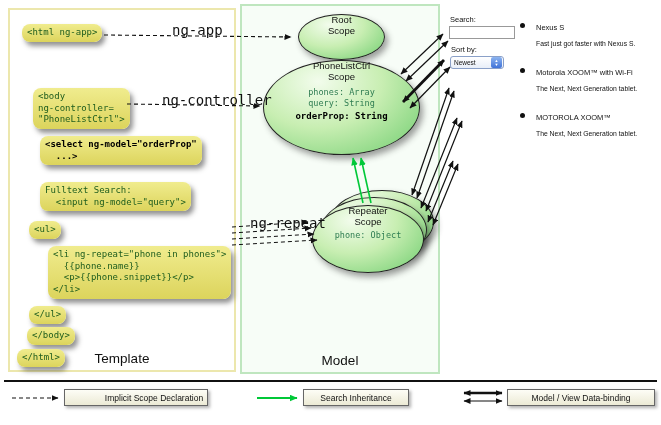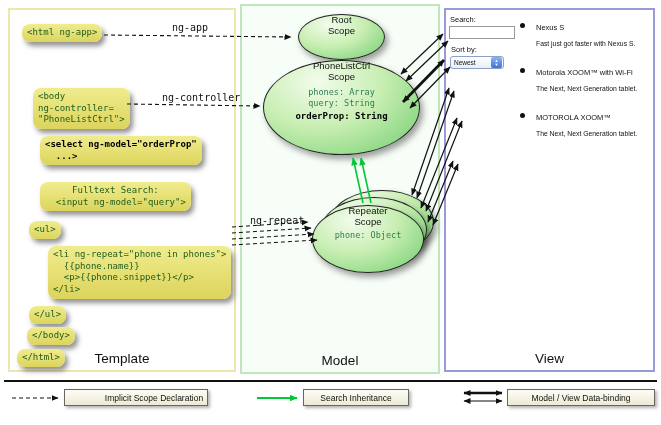--- a/index.html
+++ b/index.html
@@ -20,21 +20,21 @@
   .ellipse { position:absolute; z-index:4; border-radius:50%; border:1px solid #222;
     background:radial-gradient(ellipse at 35% 22%,#f2fcec 0%,#c8eeb2 45%,#6fcd6f 100%);
     box-shadow:3px 4px 6px rgba(40,40,40,.45);
     display:flex; flex-direction:column; align-items:center; }
   .scope-title { white-space:pre-line; text-align:center; font-size:9.5px; color:#111; line-height:1.15; }
   .scope-prop { font-family:"DejaVu Sans Mono",monospace; font-size:8.5px; color:#2f7d52; line-height:1.35; white-space:pre; }
   .scope-prop.bold { font-weight:bold; color:#000; font-size:9px; }
   .plc-scope .scope-title { margin-bottom:4px; }
   .rep-front .scope-title { margin-bottom:2px; }
 
-  .arrow-label { position:absolute; z-index:6; font-family:"DejaVu Sans Mono",monospace; font-size:10px; color:#111; white-space:nowrap; }
+  .arrow-label { position:absolute; z-index:6; font-family:"DejaVu Sans Mono",monospace; font-size:14px; color:#111; white-space:nowrap; }
 
   .arrows { position:absolute; left:0; top:0; z-index:20; pointer-events:none; }
 
   .v-label { position:absolute; font-size:7.5px; color:#111; z-index:5; }
   .v-input { position:absolute; width:66px; height:13px; border:1px solid #999; background:#fff; font-size:7px; padding:0 2px; z-index:5; }
   .v-select { position:absolute; width:54px; height:13px; border:1px solid #8aa0c8; border-radius:3px;
     background:linear-gradient(#ffffff,#e8eef8); display:flex; align-items:center; z-index:5; }
   .v-select-text { flex:1; font-size:6.5px; padding-left:3px; color:#111; white-space:nowrap; }
   .v-select-btn { width:11px; height:11px; margin-right:1px; border-radius:2px;
     background:linear-gradient(#8cb4f0,#3f72d8); color:#fff; display:flex; flex-direction:column;
@@ -55,31 +55,28 @@
 <body>
 
 <div class="canvas">
 
   <div class="panel template">
     <div class="panel-label">Template</div>
   </div>
   <div class="panel model">
     <div class="panel-label">Model</div>
   </div>
-  <div class="panel view">
-    <div class="panel-label">View</div>
-  </div>
 
   <div class="code-box" style="left:22px;top:24px;">&lt;html ng-app&gt;</div>
   <div class="code-box" style="left:33px;top:88px;">&lt;body
 ng-controller=
 "PhoneListCtrl"&gt;</div>
   <div class="code-box bold" style="left:40px;top:136px;">&lt;select ng-model="orderProp"
   ...&gt;</div>
-  <div class="code-box" style="left:40px;top:182px;text-align:center;">Fulltext Search:
+  <div class="code-box" style="left:40px;top:182px;">Fulltext Search:
   &lt;input ng-model="query"&gt;</div>
   <div class="code-box" style="left:29px;top:221px;">&lt;ul&gt;</div>
   <div class="code-box" style="left:48px;top:246px;">&lt;li ng-repeat="phone in phones"&gt;
   {{phone.name}}
   &lt;p&gt;{{phone.snippet}}&lt;/p&gt;
 &lt;/li&gt;</div>
   <div class="code-box" style="left:29px;top:306px;">&lt;/ul&gt;</div>
   <div class="code-box" style="left:27px;top:327px;">&lt;/body&gt;</div>
   <div class="code-box" style="left:17px;top:349px;">&lt;/html&gt;</div>
 

